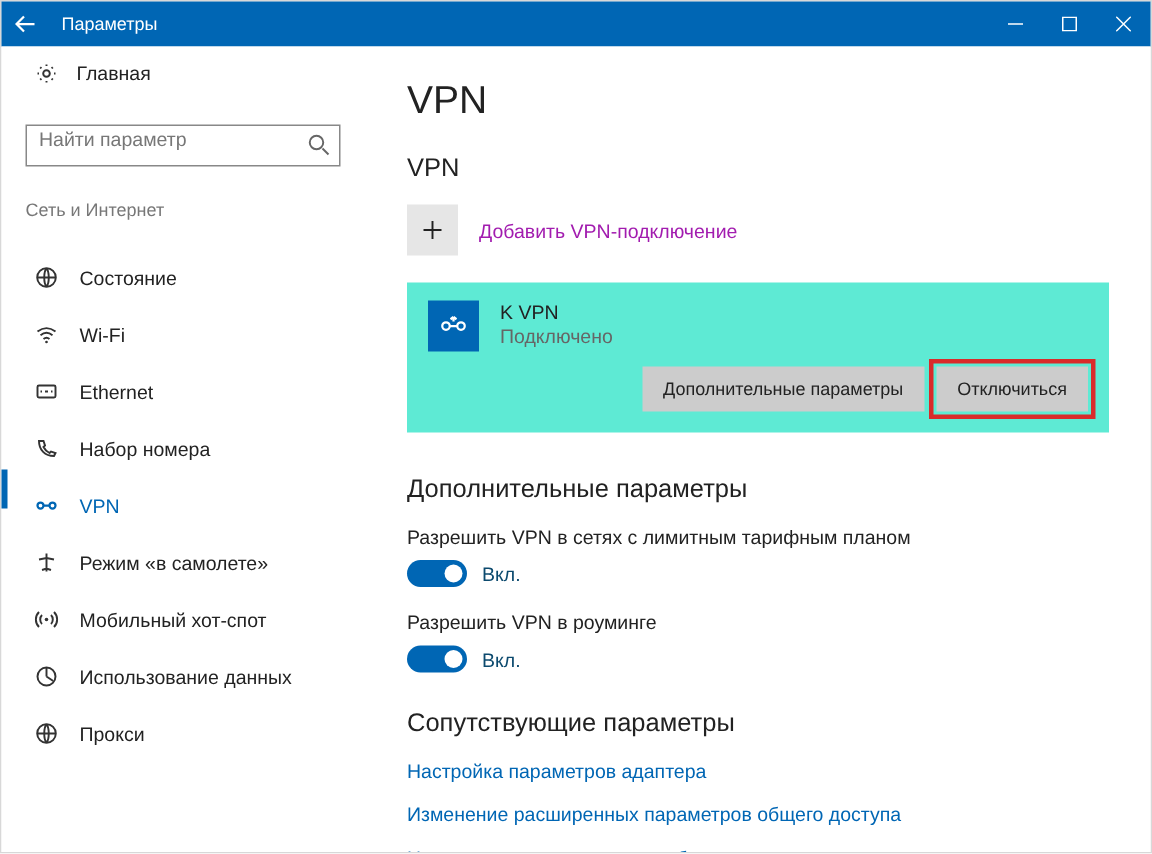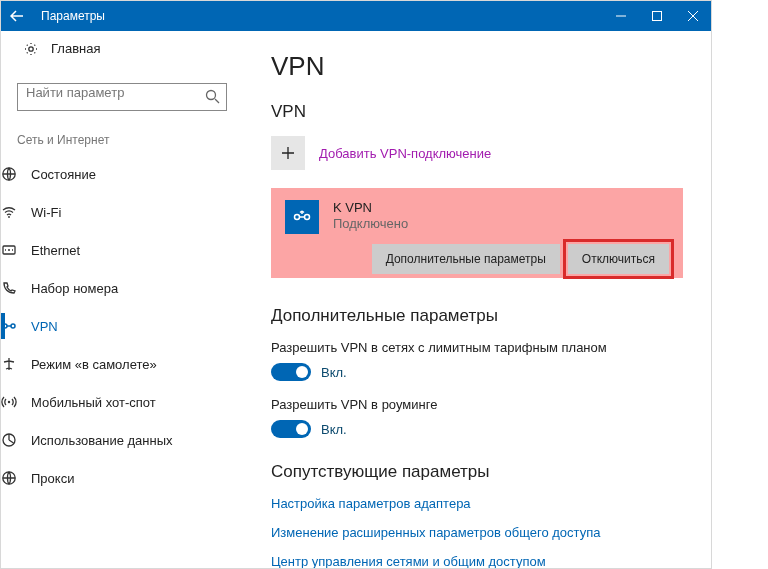--- a/index.html
+++ b/index.html
@@ -1,50 +1,50 @@
 <!DOCTYPE html>
 <html><head>
 <meta charset="utf-8">
 <style>
 *{box-sizing:border-box;margin:0;padding:0;font-family:"Segoe UI",Tahoma,sans-serif;font-size:13px;-webkit-font-smoothing:antialiased}
 html,body{width:768px;height:569px;overflow:hidden;background:#fff}
-.win{width:712px;height:569px;display:flex;flex-direction:column;border:1px solid #d8d8d8}
+.win{width:768px;height:569px;display:flex;flex-direction:column;border:1px solid #d8d8d8}
 .titlebar{height:30px;background:#0066b4;color:#fff;display:flex;align-items:center;padding-left:0}
 .back{width:32px;height:30px;display:flex;align-items:center;justify-content:center;cursor:pointer}
 .back svg{stroke:#fff}
 .title{font-size:12px;padding-left:8px;flex:1}
 .winbtns{display:flex;height:30px}
 .winbtn{width:36px;height:30px;display:flex;align-items:center;justify-content:center;cursor:pointer}
 .winbtn svg{stroke:#fff}
 .body{flex:1;display:flex;background:#fff;min-height:0}
 .sidebar{width:242px;border-right:none;display:flex;flex-direction:column;padding-top:10px}
 .home{display:flex;align-items:flex-start;height:32px;padding-left:22px;cursor:pointer}
 .home svg{stroke:#333}
 .home span{margin-left:12px;color:#222}
 .searchwrap{margin:10px 16px 12px 16px;position:relative}
 .search{width:100%;height:28px;border:1px solid #888;padding:0 28px 10px 8px;font-size:13px;color:#4d7c0f;background:#fff}
 .search::placeholder{color:#777}
 .searchicon{position:absolute;right:7px;top:6px}
 .searchicon svg{stroke:#666}
 .cat{padding:10px 16px 8px 16px;font-size:12px;color:#777}
 .nav{display:flex;flex-direction:column}
-.navitem{display:flex;align-items:center;height:38px;cursor:pointer;position:relative;color:#222}
+.navitem{display:flex;align-items:flex-end;height:38px;padding-left:22px;cursor:pointer;position:relative;color:#222}
 .navitem.active{color:#0066b4}
 .navitem.active::before{content:"";position:absolute;left:0;top:6px;bottom:6px;width:4px;background:#0066b4}
 .navitem .lbl{margin-left:14px;font-size:13px}
 .navitem svg{stroke:#333}
 .navitem.active svg{stroke:#0066b4}
 .main{flex:1;padding:20px 28px 10px 28px;overflow:auto}
 h1{font-size:26px;font-weight:400;color:#222;margin-bottom:20px}
 h2{font-size:17px;font-weight:400;color:#222;margin-bottom:14px}
 .addrow{display:flex;align-items:center;margin-bottom:18px;cursor:pointer}
 .addbox{width:34px;height:34px;background:#e6e6e6;display:flex;align-items:center;justify-content:center;margin-right:14px}
 .addbox svg{stroke:#222}
 .addrow span{color:#a21caf}
-.conn{background:#fca5a5;padding:0 0 4px 0;margin-bottom:28px}
+.conn{background:#5eead4;padding:0 0 14px 0;margin-bottom:28px}
 .connhead{display:flex;align-items:flex-start;padding:12px 14px 10px 14px}
 .connicon{width:34px;height:34px;background:#0066b4;display:flex;align-items:center;justify-content:center;margin-right:14px}
 .conninfo{display:flex;flex-direction:column}
 .connname{color:#222;font-size:13px}
 .connstatus{color:#666;font-size:13px;margin-top:1px}
 .connbtns{display:flex;justify-content:flex-end;padding-right:14px;gap:8px}
 .btn{height:30px;padding:0 14px;background:#ccc;border:none;color:#222;font-size:12px;cursor:pointer;display:flex;align-items:center}
 .btn.hl{background:#ccc;outline:3px solid #d92b2b;outline-offset:2px}
 .section{margin-bottom:24px}
 .optlabel{font-size:13px;color:#222;margin-bottom:8px}

